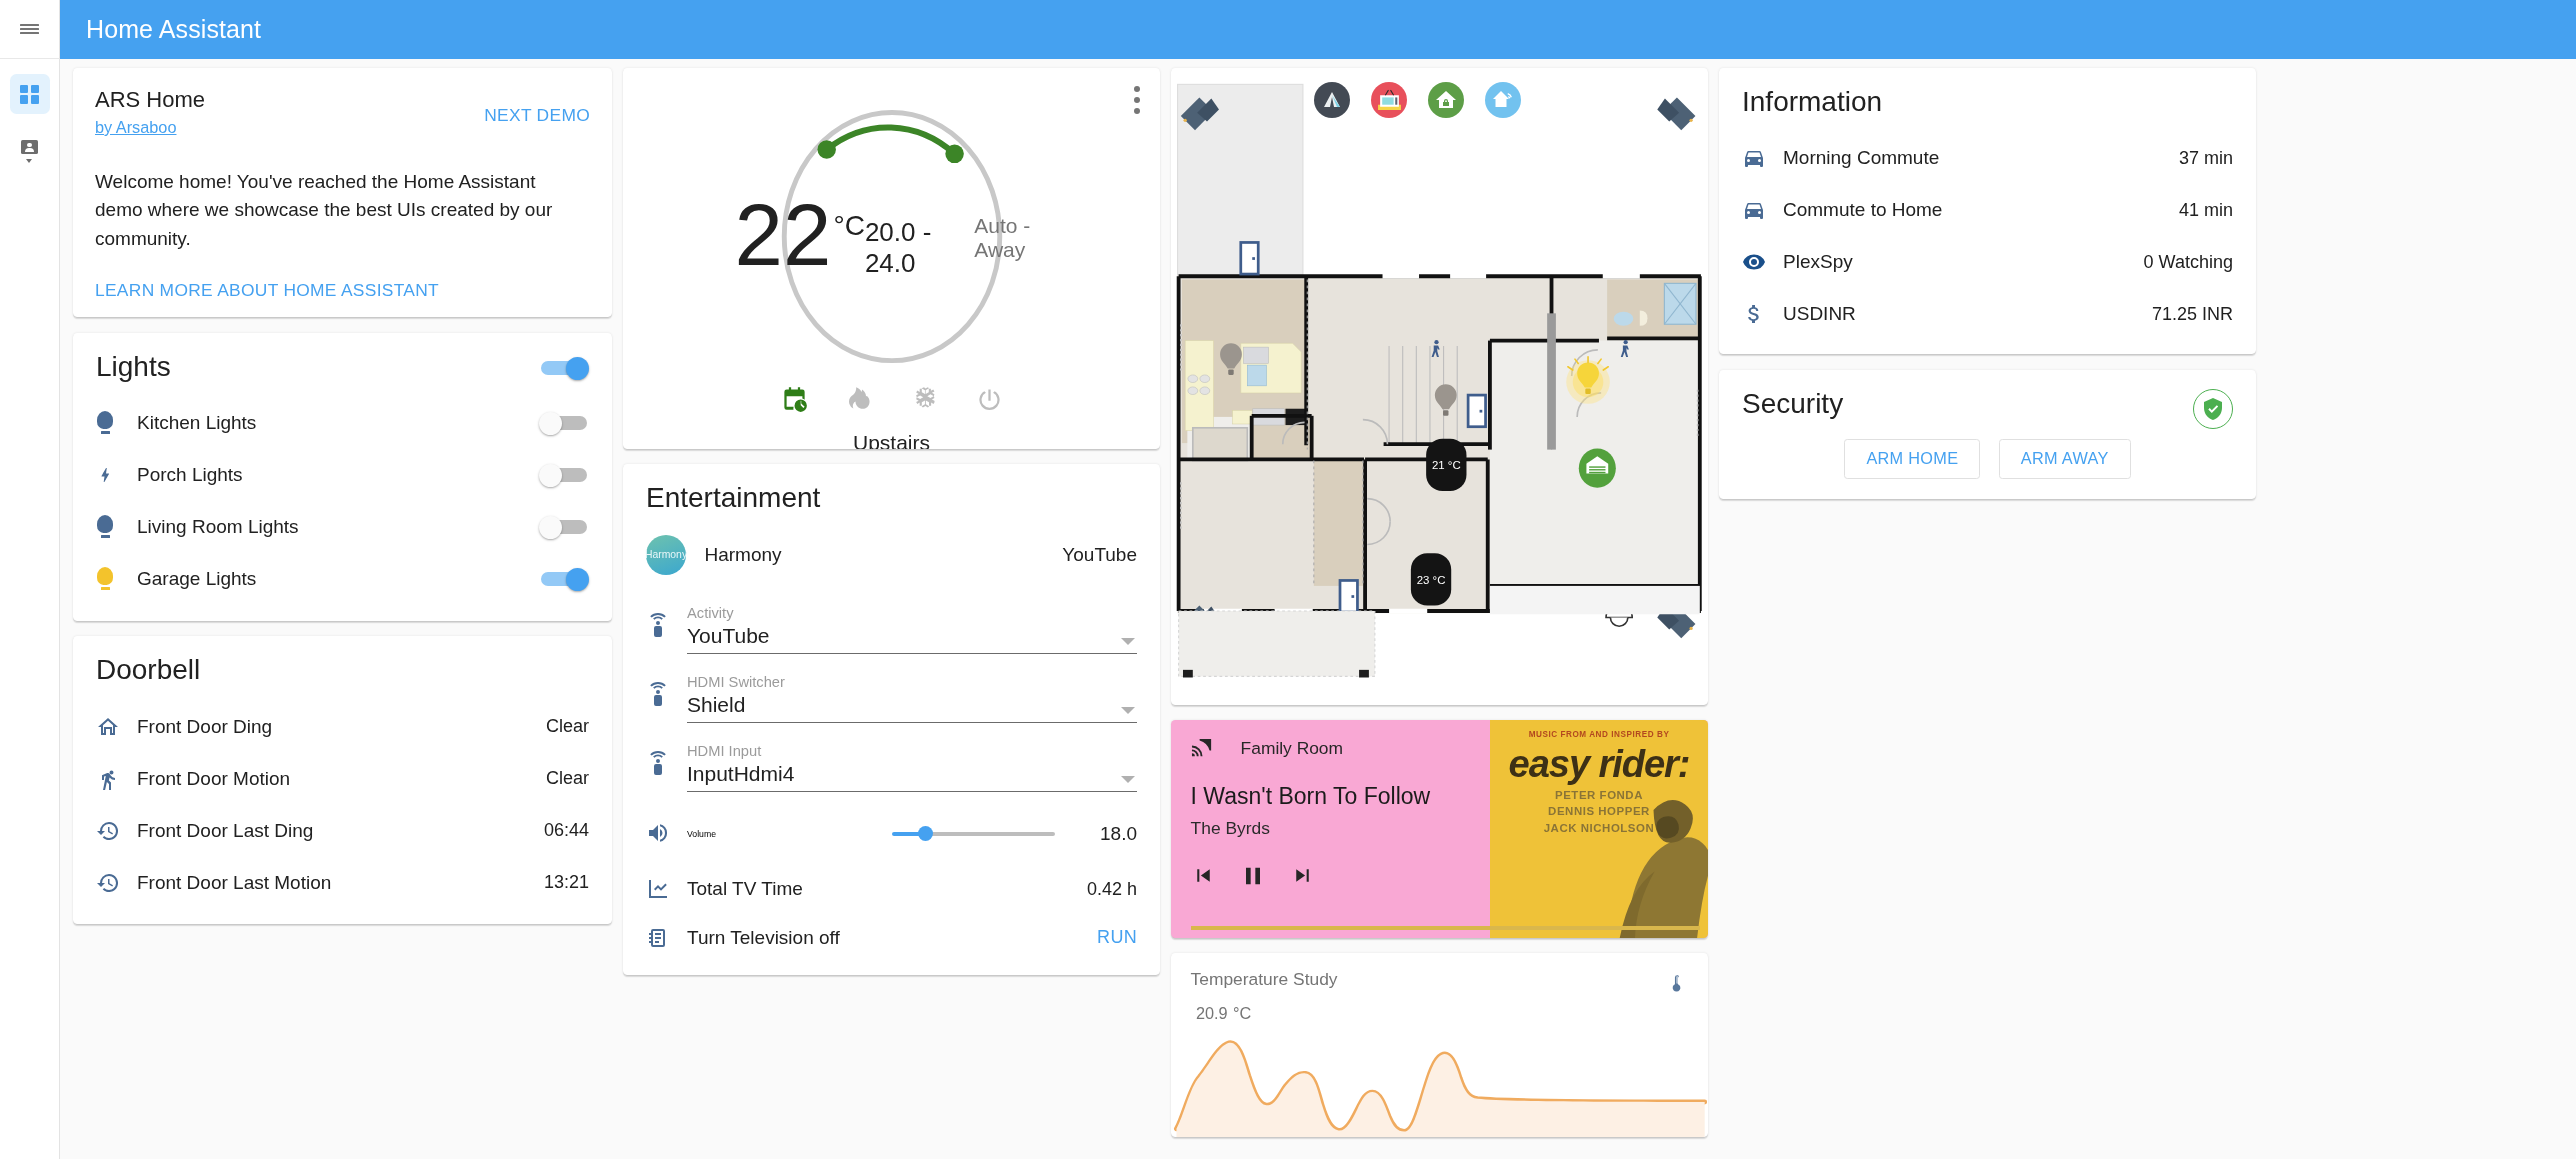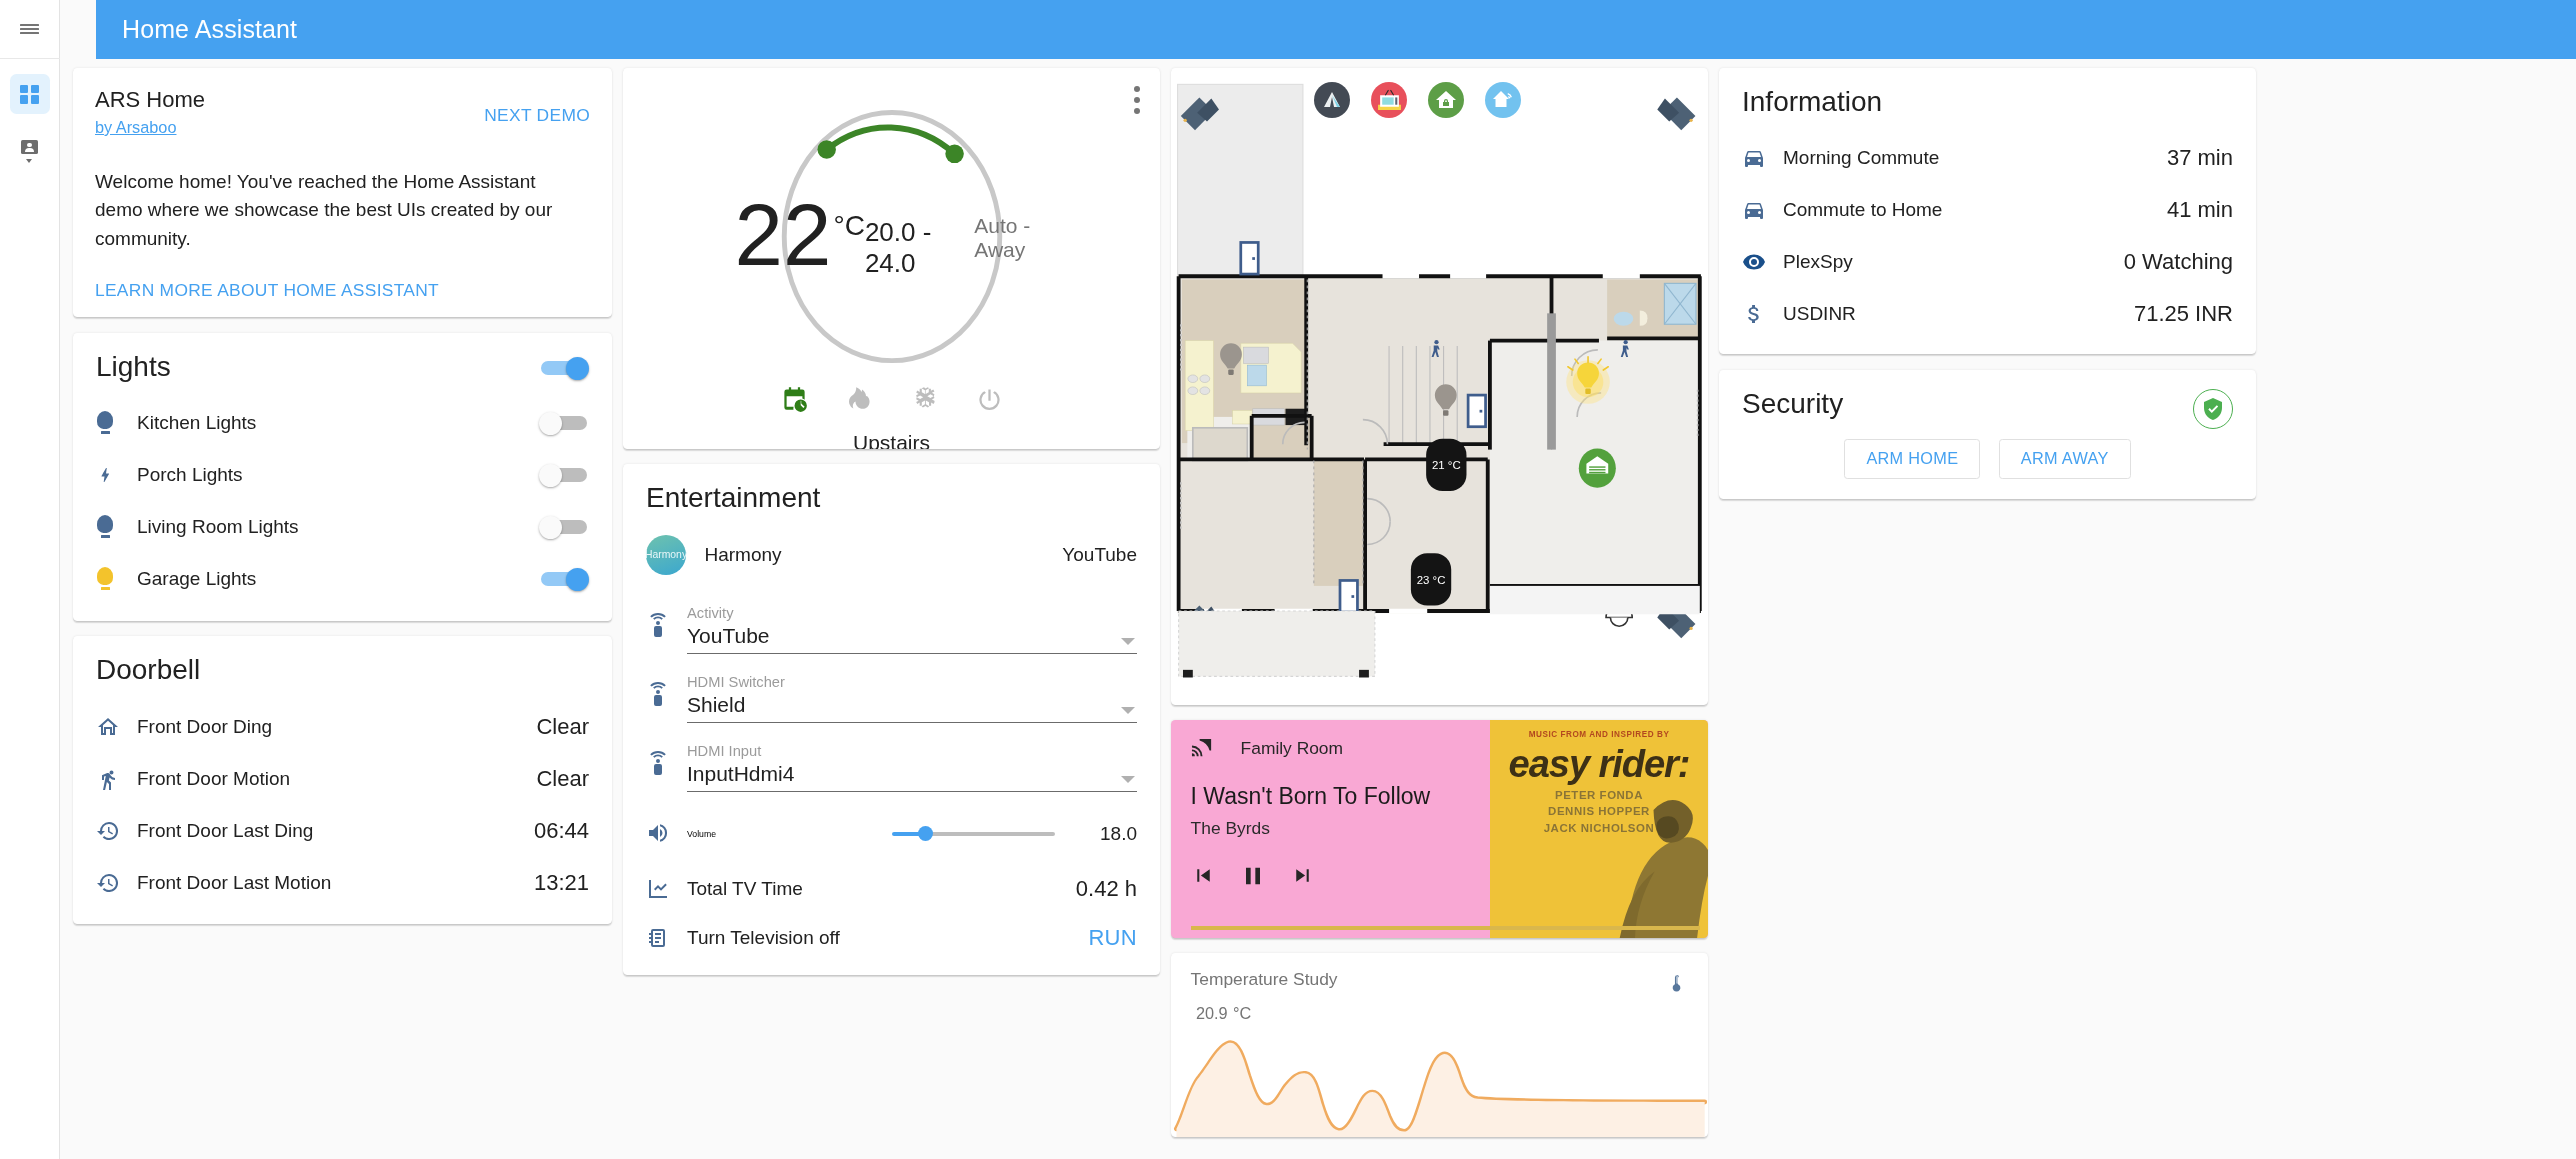--- a/index.html
+++ b/index.html
@@ -6,21 +6,21 @@
   * { box-sizing: border-box; margin: 0; padding: 0; }
   html, body {
     width: 2576px; height: 1159px;
     background: #fafafa;
     font-family: "Liberation Sans", sans-serif;
     overflow: hidden;
   }
   
   .topbar {
     position: absolute; top: 0; left: 60px; right: 0; height: 59px;
-    background: #45a1f0; display: flex; align-items: center; margin-left: 36px;
+    background: #45a1f0; display: flex; align-items: center;
   }
   .topbar-title { color: #fff; font-size: 25px; padding-left: 26px; letter-spacing: 0.1px;}
   
   .sidebar {
     position: absolute; top: 0; left: 0; width: 60px; height: 1159px;
     background: #fff; border-right: 0.5px solid #e3e3e3;
     display: flex; flex-direction: column; align-items: center;
   }
   .hamburger { width: 60px; height: 59px; display:flex; align-items:center; justify-content:center;
      border-bottom: 0.5px solid #e8e8e8; }
@@ -66,21 +66,21 @@
   .next-demo { font-size: 17.4px; color: #45a1f0; letter-spacing: 0.3px; margin-top: 7.6px; white-space: nowrap;}
   .demo-body { font-size: 19px; color: #212121; line-height: 1.5; margin-top: 30.5px; max-width: 479px;}
   .learn-more { font-size: 17.4px; color: #45a1f0; letter-spacing: 0.3px; margin-top: 27px; display:block;}
 
   
   .row {
     display: flex; align-items: center; height: 52px; padding: 0 23px;
   }
   .row .ico { width: 41px; flex: 0 0 41px; display:flex; align-items:center; justify-content:flex-start;}
   .row .label { font-size: 19px; color: #212121; flex: 1 1 auto; }
-  .row .value { font-size: 22px; color: #212121; white-space: nowrap;}
+  .row .value { font-size: 18px; color: #212121; white-space: nowrap;}
   .row .value.link { color: #45a1f0; letter-spacing:0.3px; }
   .rows-pad { padding-bottom: 15.3px; }
 
   
   .toggle { width: 50px; height: 23px; position: relative; flex: 0 0 50px; }
   .toggle .track { position:absolute; top: 4.4px; left: 2.2px; width: 46px; height: 14px;
       border-radius: 7px; background: #bdbdbd;}
   .toggle .knob { position:absolute; top: 0; left: 0; width: 23px; height: 23px; border-radius: 50%;
       background: #fafafa; box-shadow: 0 1.1px 2.2px rgba(0,0,0,.35);}
   .toggle.on .track { background: #93c9f6; }

